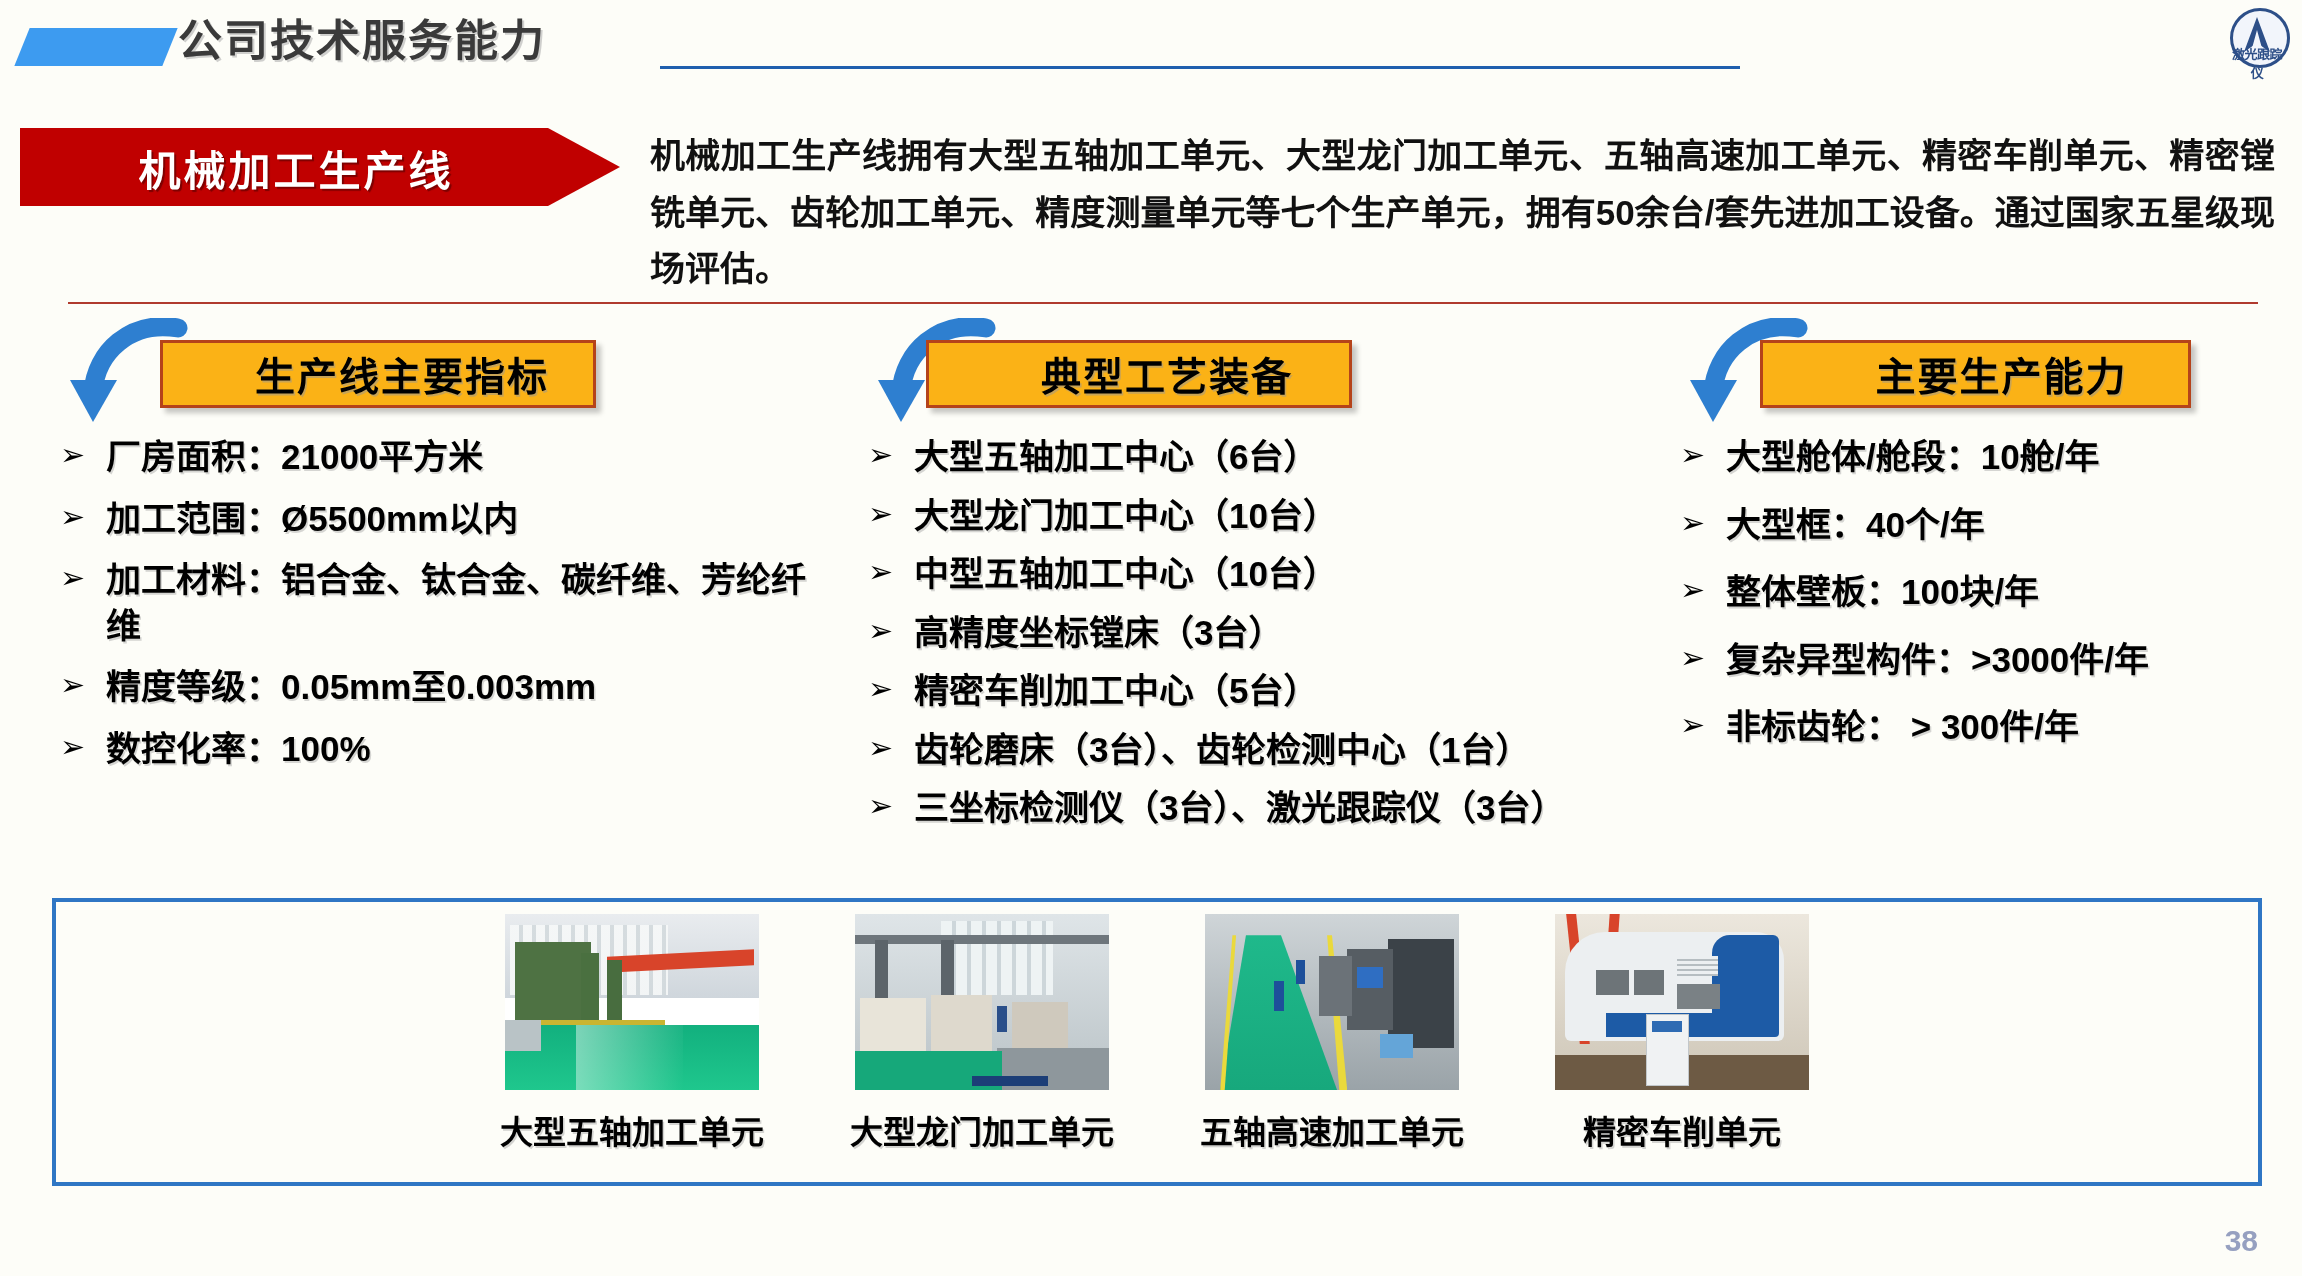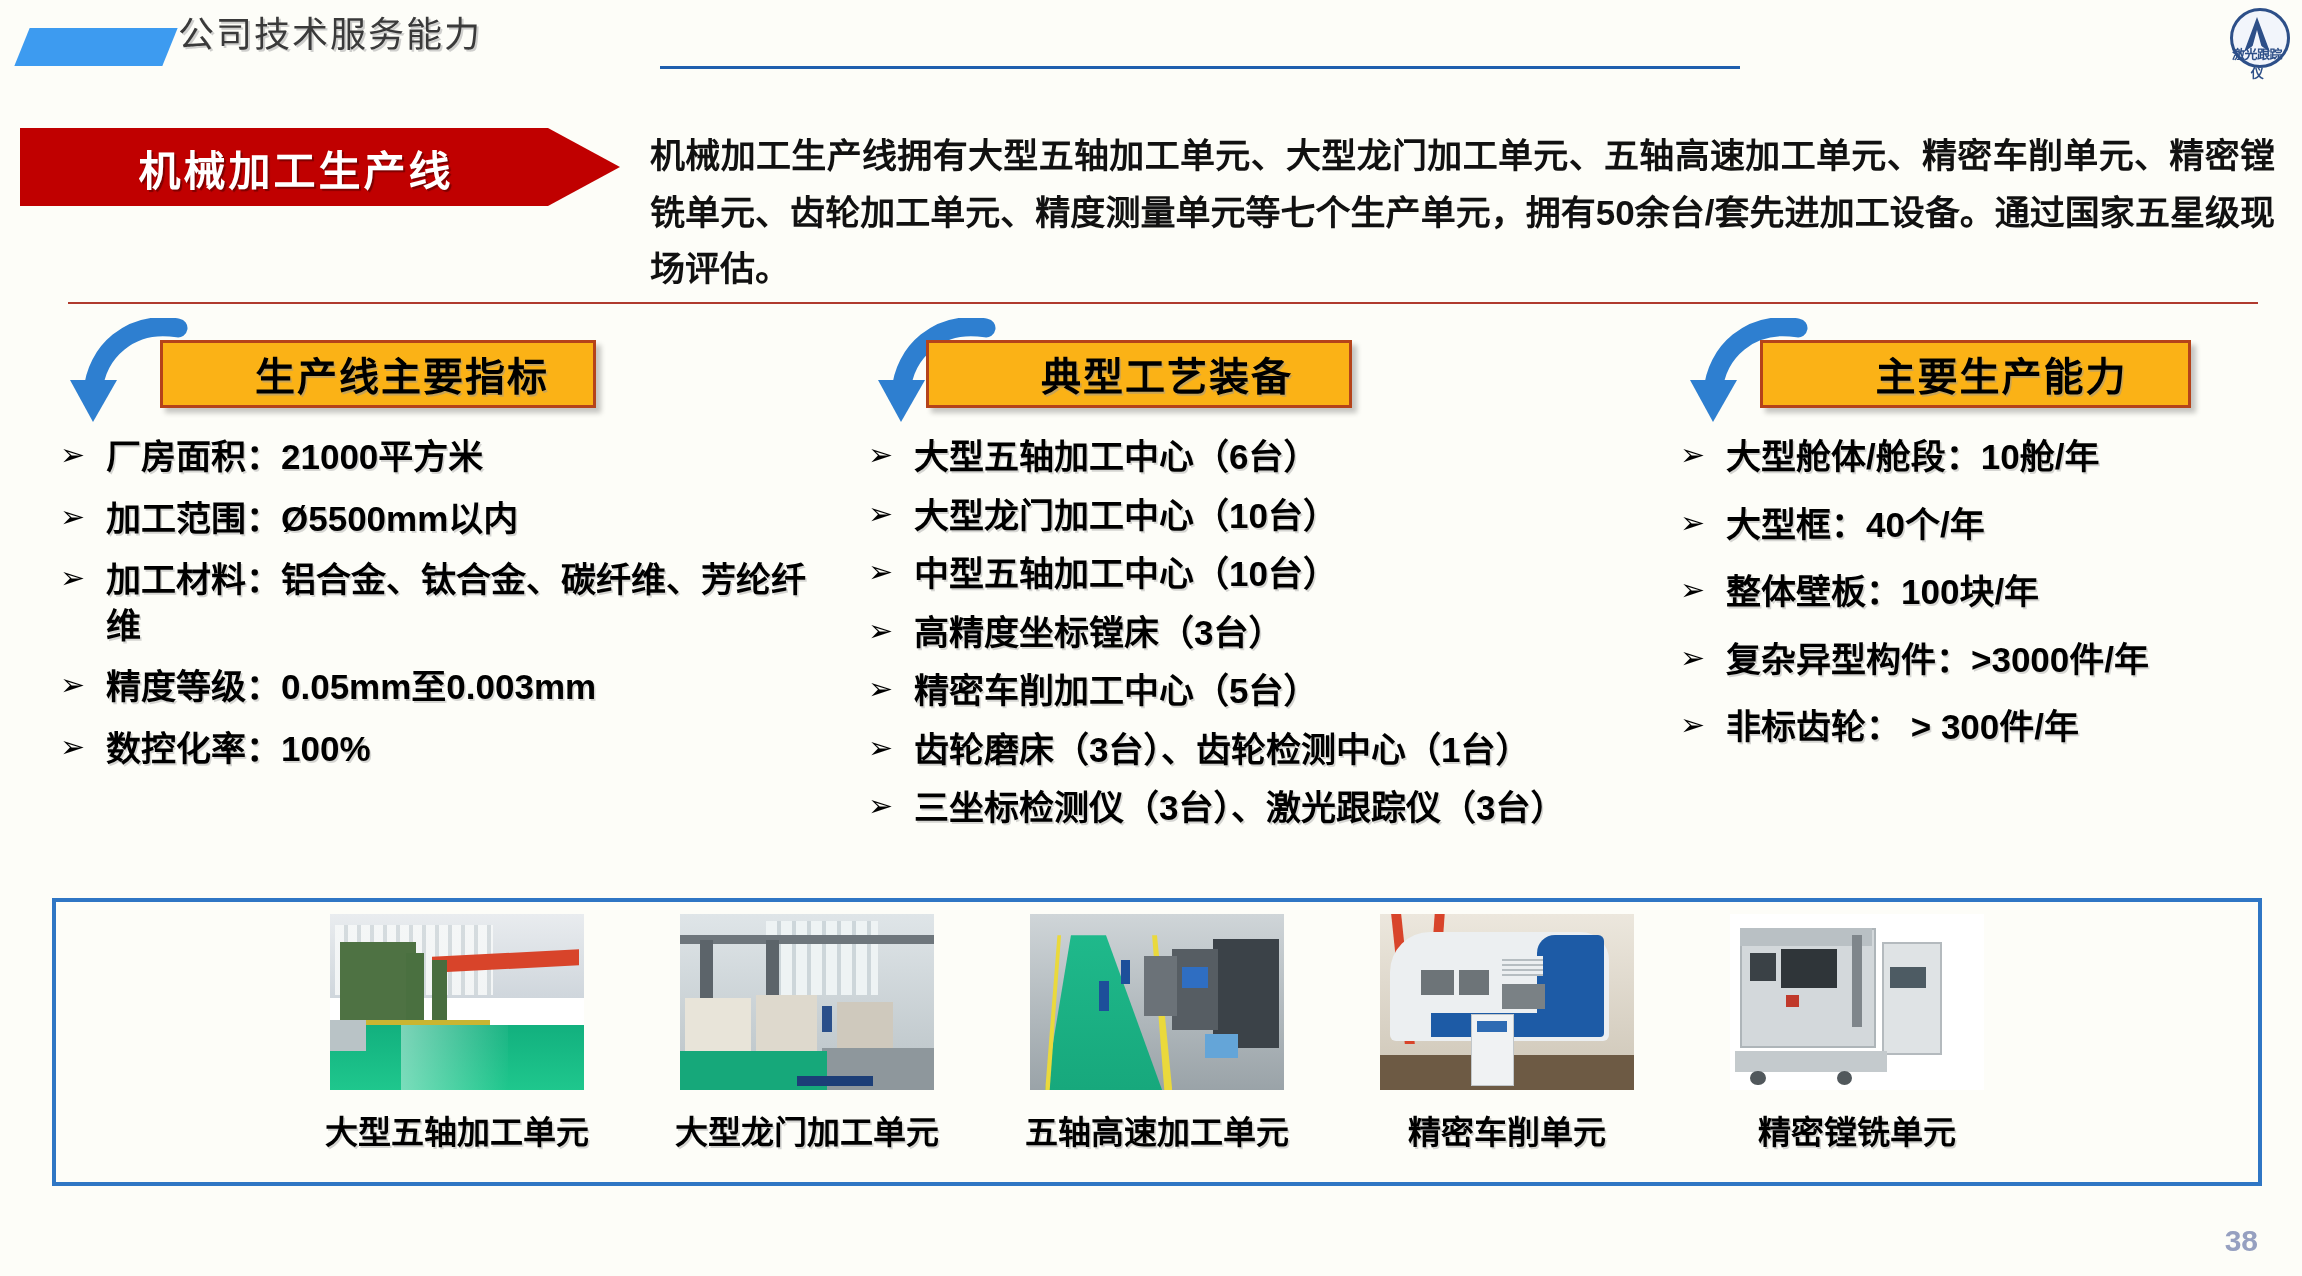--- a/index.html
+++ b/index.html
@@ -14,21 +14,21 @@
 
   
   .hdr{position:absolute;left:0;top:0;width:2302px;height:92px;}
   .hdr-par{
     position:absolute;left:22px;top:28px;width:148px;height:38px;
     background:#3d9bf0;
     transform:skewX(-22deg);
   }
   .hdr-title{
     position:absolute;left:178px;top:5px;
-    font-size:36px;font-weight:normal;color:#3a3a3a;
+    font-size:44px;font-weight:bold;color:#3a3a3a;
     letter-spacing:2px;white-space:nowrap;
     text-shadow:2px 2px 0 rgba(170,170,170,.55);
   }
   .hdr-rule{
     position:absolute;left:660px;top:66px;width:1080px;height:0;
     border-top:3px solid #1f5fae;
   }
   .logo-wrap{position:absolute;right:14px;top:8px;display:flex;align-items:center;gap:10px;}
   .logo-mark{position:relative;width:62px;height:74px;}
   .logo-circle{
@@ -438,36 +438,19 @@
         <div class="p4-win1"></div>
           <div class="p4-win2"></div>
           <div class="p4-win3"></div>
         <div class="p4-grid"></div>
           <div class="p4-panel"></div>
           <div class="p4-btns"></div>
       </div>
       <div class="gcap">精密车削单元</div>
     </div>
 
-    <div class="gcell">
-      <div class="photo">
-        <div class="p5-bg"></div>
-          <div class="p5-frame"></div>
-          <div class="p5-top"></div>
-        <div class="p5-dark"></div>
-          <div class="p5-dark2"></div>
-          <div class="p5-red"></div>
-        <div class="p5-arm"></div>
-          <div class="p5-cab"></div>
-          <div class="p5-screen"></div>
-        <div class="p5-base"></div>
-          <div class="p5-wheel1"></div>
-          <div class="p5-wheel2"></div>
-      </div>
-      <div class="gcap">精密镗铣单元</div>
-    </div>
 
 
   </div>
 
   <div class="pageno">38</div>
 
 </div>
 
 </body></html>

